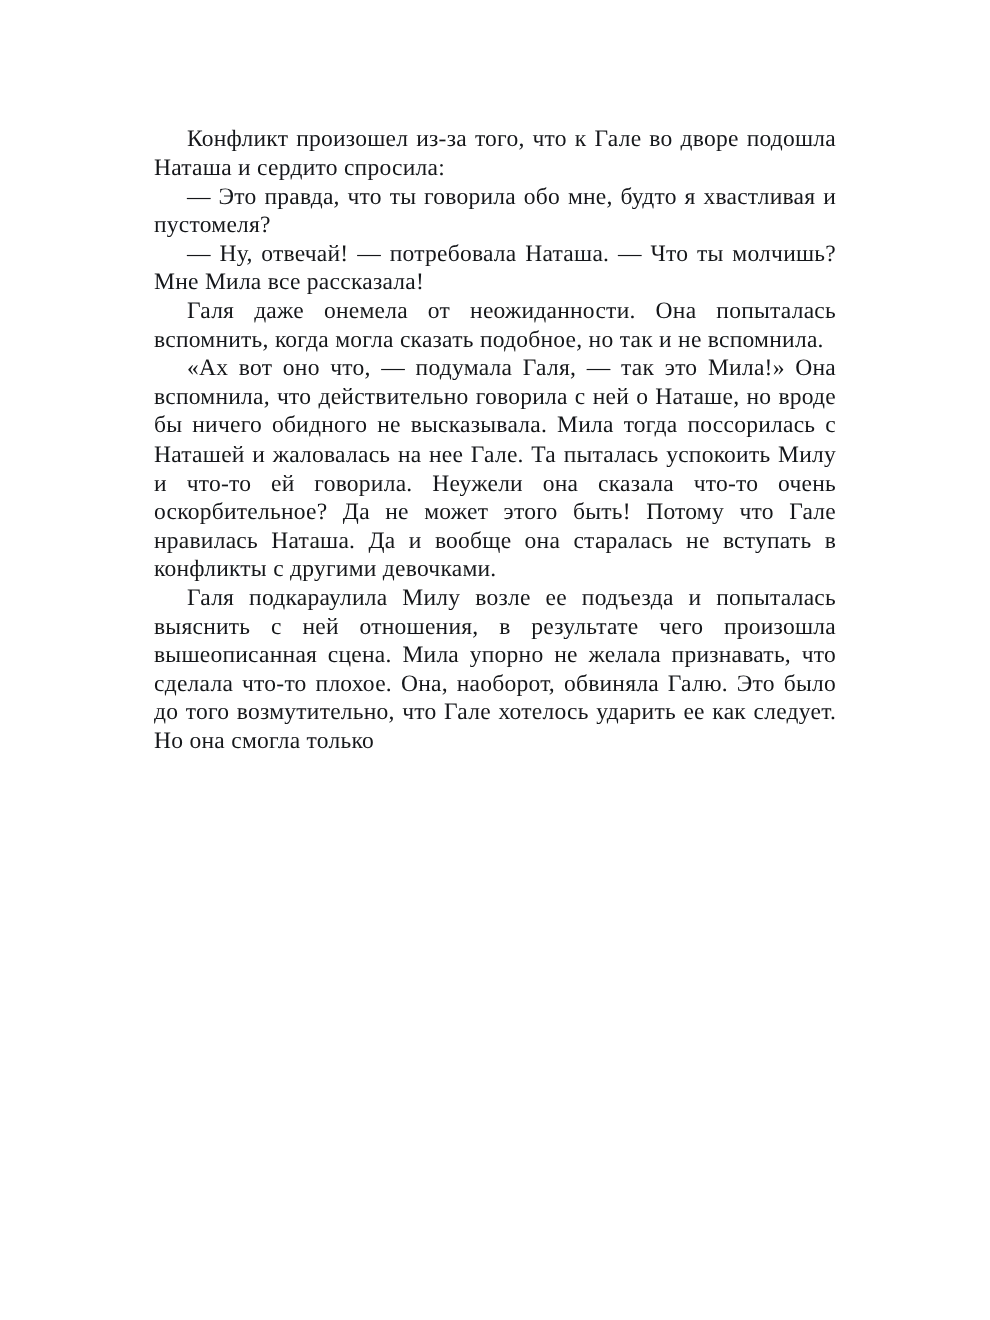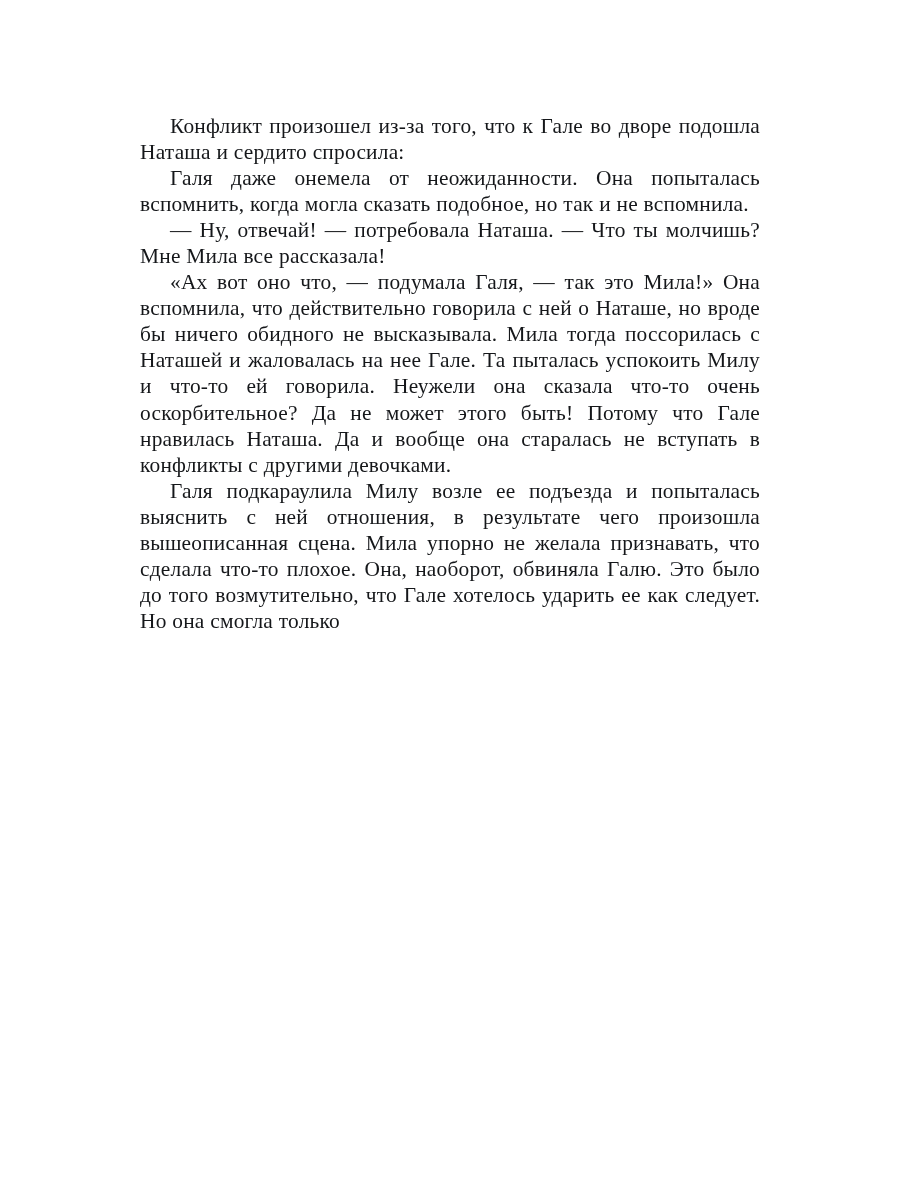--- a/index.html
+++ b/index.html
@@ -52,19 +52,20 @@
     text-align: justify;
   }
 </style>
 </head>
 <body>
 
 <div id="page">
   <div id="text-column">
 
     <p class="para">Конфликт произошел из-за того, что к Гале во дворе подошла Наташа и сердито спросила:</p>
+    <p class="para">— Это правда, что ты говорила обо мне, будто я хвастливая и пустомеля?</p>
+    <p class="para">— Ну, отвечай! — потребовала Наташа. — Что ты молчишь? Мне Мила все рассказала!</p>
     <p class="para">Галя даже онемела от неожиданности. Она попыталась вспомнить, когда могла сказать подобное, но так и не вспомнила.</p>
-    <p class="para">— Ну, отвечай! — потребовала Наташа. — Что ты молчишь? Мне Мила все рассказала!</p>
     <p class="para">«Ах вот оно что, — подумала Галя, — так это Мила!» Она вспомнила, что действительно говорила с ней о Наташе, но вроде бы ничего обидного не высказывала. Мила тогда поссорилась с Наташей и жаловалась на нее Гале. Та пыталась успокоить Милу и что-то ей говорила. Неужели она сказала что-то очень оскорбительное? Да не может этого быть! Потому что Гале нравилась Наташа. Да и вообще она старалась не вступать в конфликты с другими девочками.</p>
     <p class="para">Галя подкараулила Милу возле ее подъезда и попыталась выяснить с ней отношения, в результате чего произошла вышеописанная сцена. Мила упорно не желала признавать, что сделала что-то плохое. Она, наоборот, обвиняла Галю. Это было до того возмутительно, что Гале хотелось ударить ее как следует. Но она смогла только</p>
 
   </div>
 </div>
 
 </body></html>

